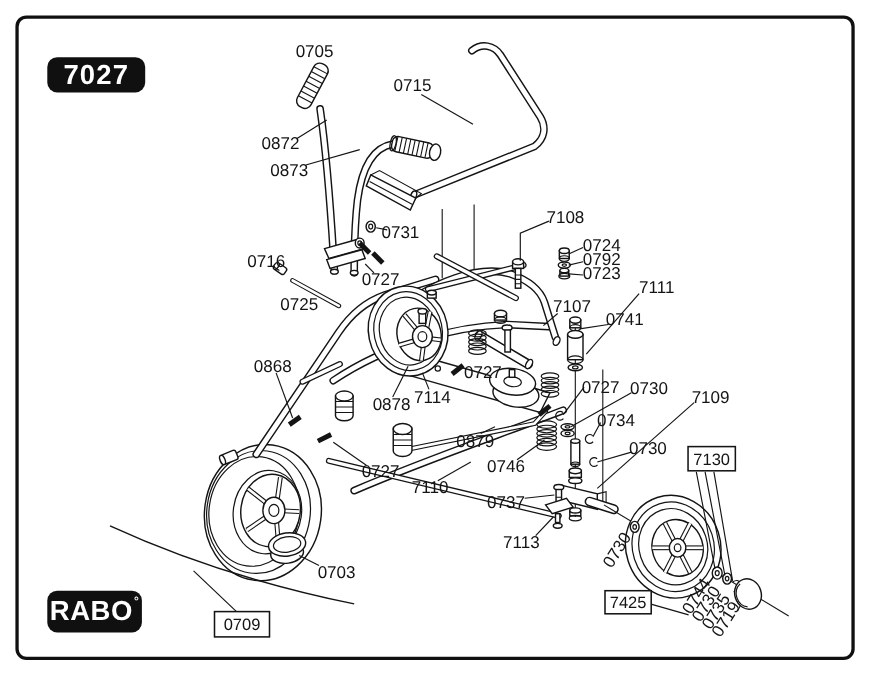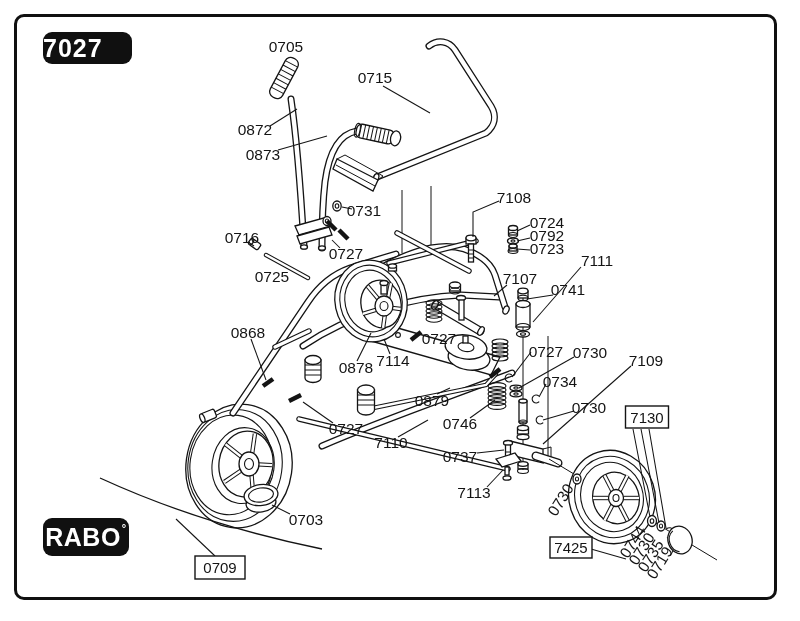--- a/index.html
+++ b/index.html
@@ -1,23 +1,23 @@
 <!DOCTYPE html>
 <html><head>
 <meta charset="utf-8">
 <style>
   html,body{margin:0;padding:0;background:#ffffff;}
   .page{position:relative;width:800px;height:621px;background:#ffffff;overflow:hidden;
         font-family:"Liberation Sans",sans-serif;}
   .frame{position:absolute;left:14px;top:14px;width:763px;height:586px;
          border:3.5px solid #101010;border-radius:10px;box-sizing:border-box;}
-  .badge{position:absolute;left:43px;top:32px;width:89px;height:32px;background:#101010;
-         color:#ffffff;border-radius:9px;display:flex;align-items:center;
+  .badge{position:absolute;left:43px;top:52px;width:89px;height:32px;background:#101010;
+         color:#ffffff;border-radius:9px;display:flex;align-items:center;justify-content:center;
          font-size:25px;font-weight:bold;letter-spacing:1px;}
-  .brand{position:absolute;left:43px;top:518px;width:86px;height:38px;background:#101010;
+  .brand{position:absolute;left:43px;top:537px;width:86px;height:38px;background:#101010;
          color:#ffffff;border-radius:9px;display:flex;align-items:center;justify-content:center;
          font-size:25px;font-weight:bold;letter-spacing:0.5px;}
   .brand .mark{font-size:11px;align-self:flex-start;margin-top:4px;margin-left:1px;}
   svg{position:absolute;left:0;top:0;}
   svg text{font-family:"Liberation Sans",sans-serif;font-size:15.5px;fill:#141414;}
   svg text.boxed{font-size:15px;}
   .tube-o{stroke:#141414;fill:none;stroke-width:7;stroke-linecap:round;}
   .tube-i{stroke:#ffffff;fill:none;stroke-width:4.4;stroke-linecap:round;}
   .bar-o{stroke:#141414;fill:none;stroke-width:5.5;stroke-linecap:round;}
   .bar-i{stroke:#ffffff;fill:none;stroke-width:3.2;stroke-linecap:round;}

